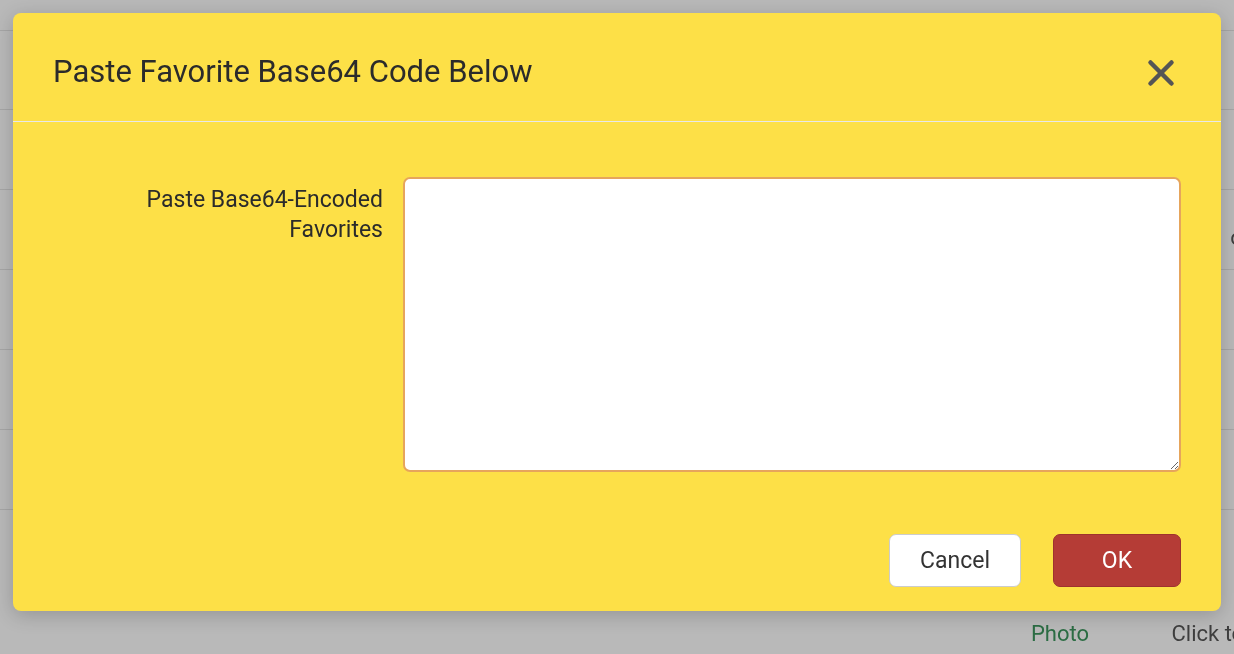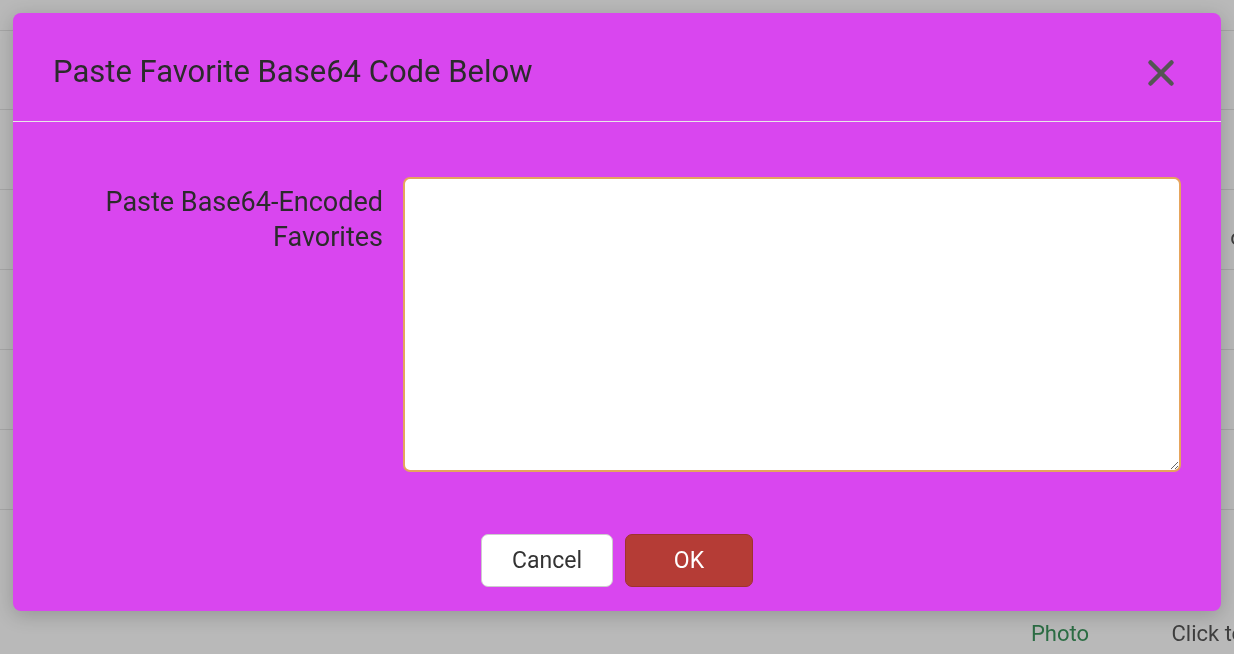--- a/index.html
+++ b/index.html
@@ -68,21 +68,21 @@
       height: 100%;
       background: rgba(80, 80, 80, 0.4);
     }
     
     .modal {
       position: absolute;
       top: 13px;
       left: 13px;
       right: 13px;
       height: 598px;
-      background: #d946ef;
+      background: #fde047;
       border-radius: 8px;
       box-shadow: 0 4px 20px rgba(0,0,0,0.2);
       display: flex;
       flex-direction: column;
     }
     
     .modal-header {
       padding: 40px 40px 28px 40px;
       border-bottom: 1px solid #e8e8e8;
       display: flex;
@@ -116,21 +116,21 @@
     
     .modal-body {
       padding: 55px 40px 30px 40px;
       display: flex;
       gap: 20px;
     }
     
     .form-label {
       width: 330px;
       text-align: right;
-      font-size: 27px;
+      font-size: 23px;
       color: #2b2b2b;
       padding-top: 8px;
       line-height: 1.3;
     }
     
     .textarea-wrap {
       flex: 1;
     }
     
     .form-textarea {
@@ -140,22 +140,22 @@
       border-radius: 7px;
       padding: 12px;
       font-size: 18px;
       font-family: inherit;
       resize: both;
       outline: none;
     }
     
     .modal-footer {
       display: flex;
-      justify-content: center;
-      gap: 12px;
+      justify-content: flex-end;
+      gap: 32px;
       padding: 28px 40px 30px 40px;
     }
     
     .btn {
       padding: 12px 30px;
       font-size: 23px;
       border-radius: 7px;
       cursor: pointer;
       font-family: inherit;
       min-width: 128px;

